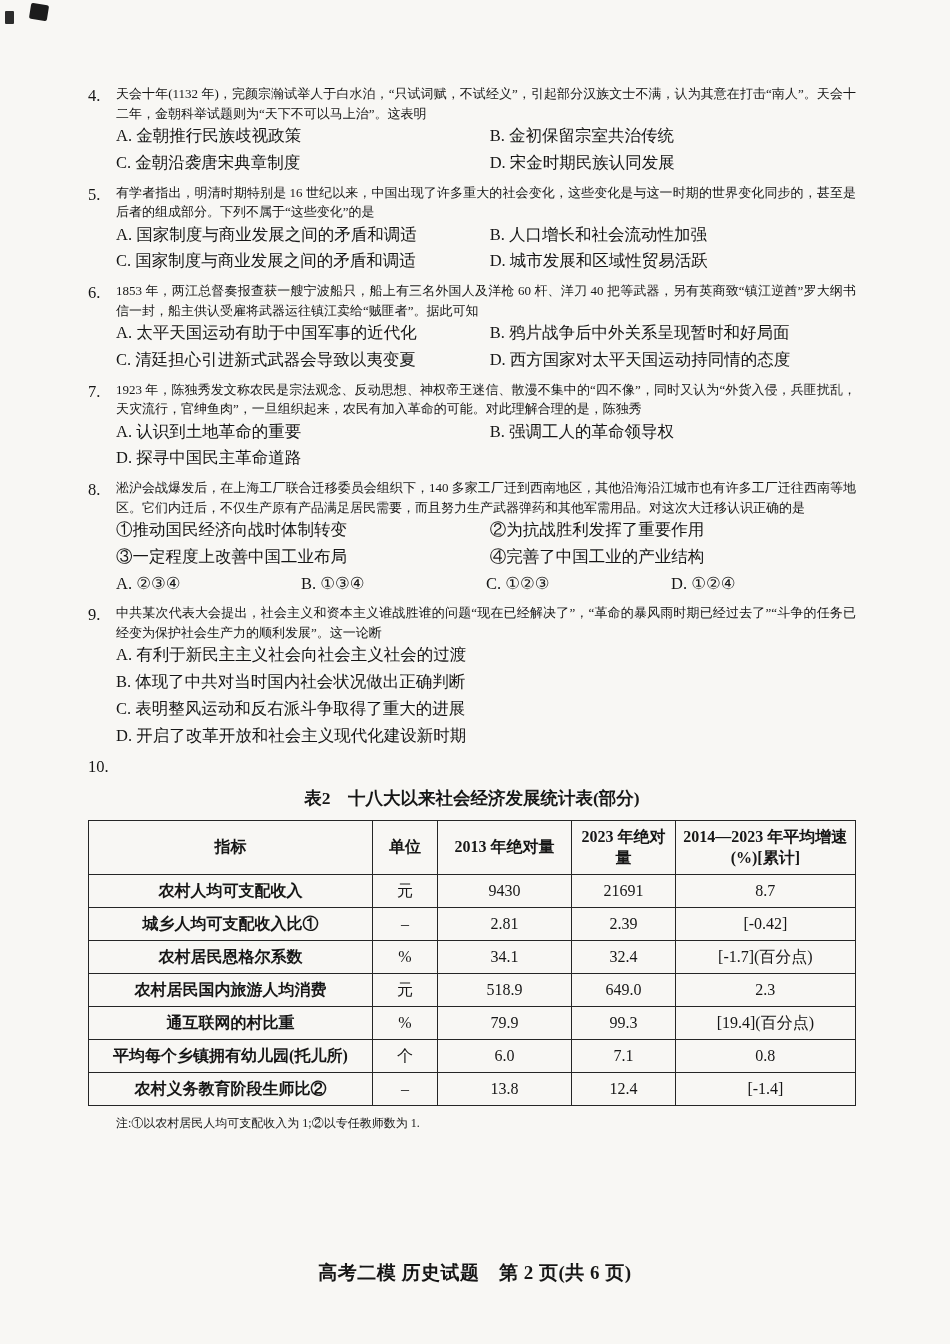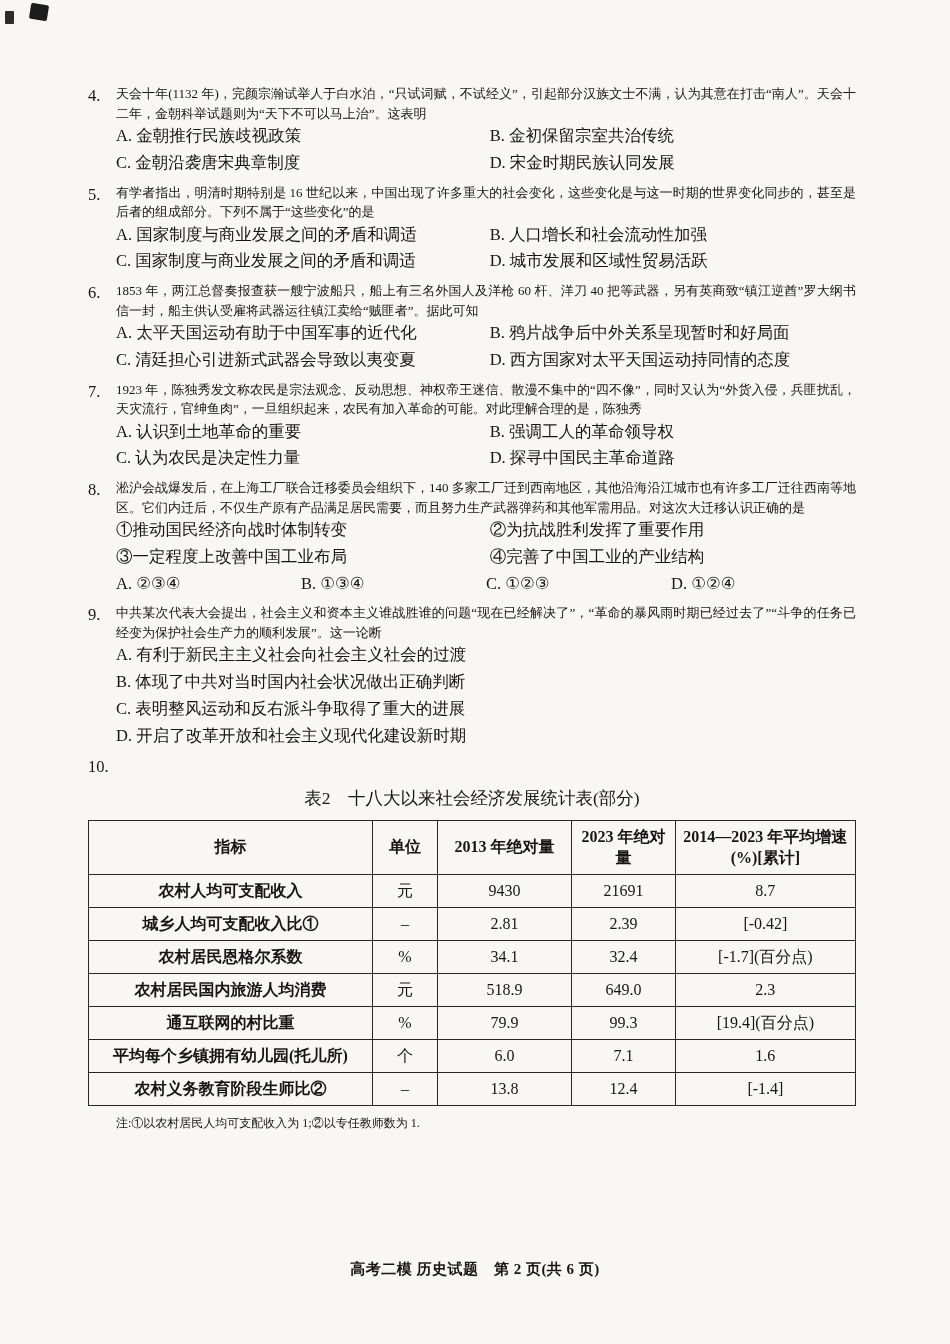--- a/index.html
+++ b/index.html
@@ -50,21 +50,21 @@
     line-height: 1.5;
   }
   .opts .opt { padding: 1px 0; }
   .two-col { display: grid; grid-template-columns: 50.5% 49.5%; }
   .four-col { display: grid; grid-template-columns: repeat(4, 1fr); }
   .one-col { display: block; }
 
   .table-block { margin-top: 2px; }
   .t-title {
     text-align: center;
-    font-weight: normal;
+    font-weight: bold;
     font-size: 17.5px;
     margin: 6px 0 10px 0;
   }
   table.stats {
     width: 100%;
     border-collapse: collapse;
     table-layout: fixed;
   }
   table.stats th, table.stats td {
     border: 1.5px solid #262626;
@@ -82,21 +82,21 @@
     font-size: 12px;
     margin-top: 9px;
   }
 
   .footer {
     position: absolute;
     left: 0; right: 0;
     top: 1260px;
     text-align: center;
     font-weight: bold;
-    font-size: 15px;
+    font-size: 19px;
     letter-spacing: 0.5px;
   }
 </style>
 </head>
 <body>
 
 <div class="page">
 
   <div class="scan-artifact-a"></div>
   <div class="scan-artifact-b"></div>
@@ -147,21 +147,20 @@
 
     <section class="question">
       <div class="stem-line">
         <span class="q-num">7.</span>
         <span class="q-stem">1923 年，陈独秀发文称农民是宗法观念、反动思想、神权帝王迷信、散漫不集中的“四不像”，同时又认为“外货入侵，兵匪扰乱，天灾流行，官绅鱼肉”，一旦组织起来，农民有加入革命的可能。对此理解合理的是，陈独秀</span>
       </div>
       <div class="opts two-col">
 
       <div class="opt">A. 认识到土地革命的重要</div>
           <div class="opt">B. 强调工人的革命领导权</div>
-          <div class="opt">C. 认为农民是决定性力量</div>
           <div class="opt">D. 探寻中国民主革命道路</div>
         </div>
     </section>
 
     <section class="question">
       <div class="stem-line">
         <span class="q-num">8.</span>
         <span class="q-stem">淞沪会战爆发后，在上海工厂联合迁移委员会组织下，140 多家工厂迁到西南地区，其他沿海沿江城市也有许多工厂迁往西南等地区。它们内迁后，不仅生产原有产品满足居民需要，而且努力生产武器弹药和其他军需用品。对这次大迁移认识正确的是</span>
       </div>
       <div class="opts two-col">
@@ -259,21 +258,21 @@
                 <td>79.9</td>
                 <td>99.3</td>
                 <td>[19.4](百分点)</td>
               </tr>
 
               <tr>
                 <td class="c-ind">平均每个乡镇拥有幼儿园(托儿所)</td>
                 <td>个</td>
                 <td>6.0</td>
                 <td>7.1</td>
-                <td>1.6</td>
+                <td>0.8</td>
               </tr>
 
               <tr>
                 <td class="c-ind">农村义务教育阶段生师比②</td>
                 <td>–</td>
                 <td>13.8</td>
                 <td>12.4</td>
                 <td>[-1.4]</td>
               </tr>
             </tbody>

